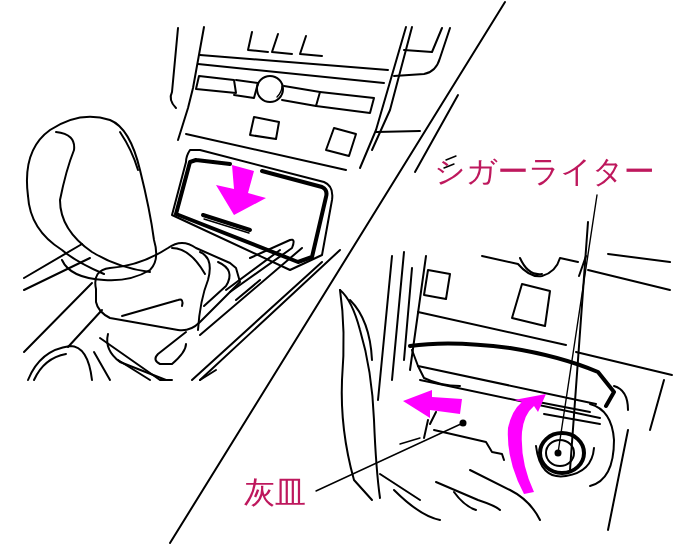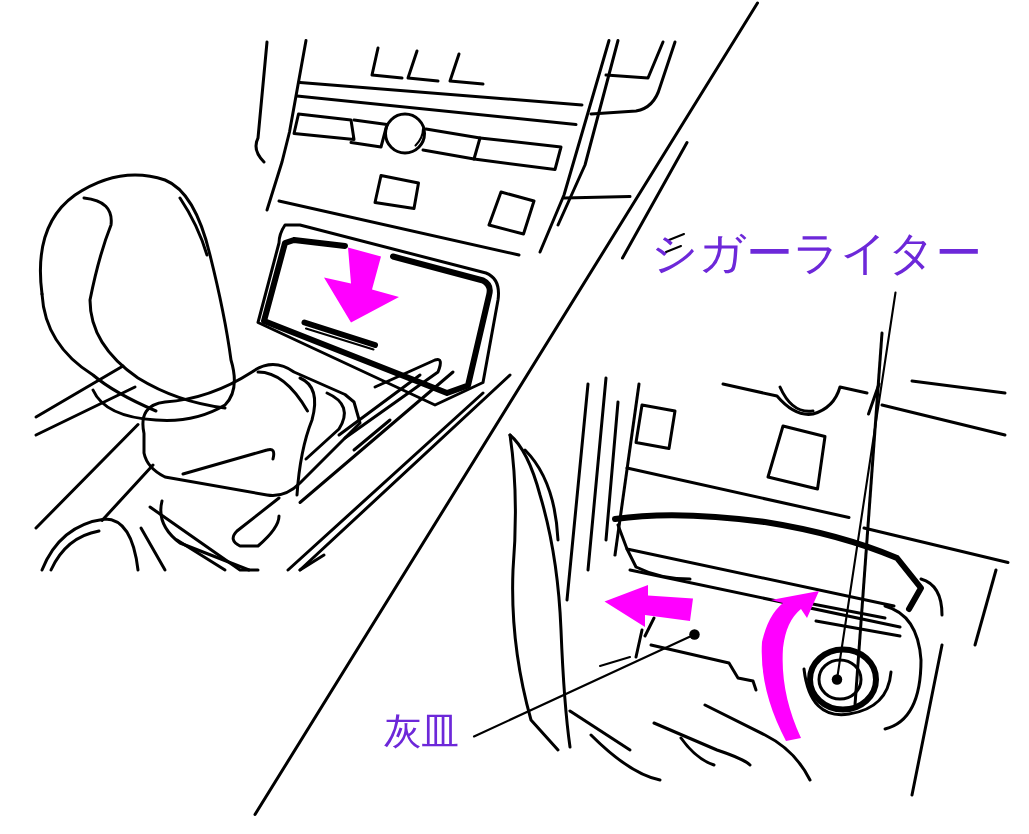--- a/index.html
+++ b/index.html
@@ -1,20 +1,20 @@
 <!DOCTYPE html>
 <html><head>
 <meta charset="utf-8">
 <style>
   html, body { margin: 0; padding: 0; background: #ffffff; }
   body { width: 686px; height: 556px; overflow: hidden; position: relative; font-family: "DejaVu Sans", sans-serif; }
   #figure { position: absolute; left: 0; top: 0; width: 686px; height: 556px; }
-  .label { position: absolute; color: #6d28d9; font-family: Liberation Mono, monospace; white-space: nowrap; line-height: 1; }
+  .label { position: absolute; color: #be185d; font-family: Liberation Serif, serif; white-space: nowrap; line-height: 1; }
   #label-lighter { left: 434px; top: 156px; font-size: 31px; letter-spacing: 0px; }
-  #label-ashtray { left: 256px; top: 477px; font-size: 25px; }
+  #label-ashtray { left: 244px; top: 477px; font-size: 31px; }
   svg { position: absolute; left: 0; top: 0; }
   .ln { fill: none; stroke: #000; stroke-width: 2; stroke-linecap: round; stroke-linejoin: round; }
   .thick { fill: none; stroke: #000; stroke-width: 4; stroke-linecap: round; stroke-linejoin: round; }
   .thin { fill: none; stroke: #000; stroke-width: 1.4; stroke-linecap: round; }
 </style>
 </head>
 <body>
 
 <div id="figure">
 <svg width="686" height="556" viewBox="0 0 686 556">

